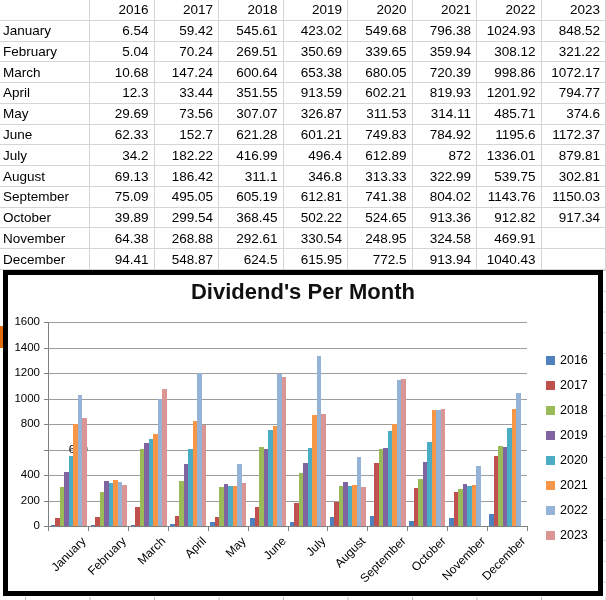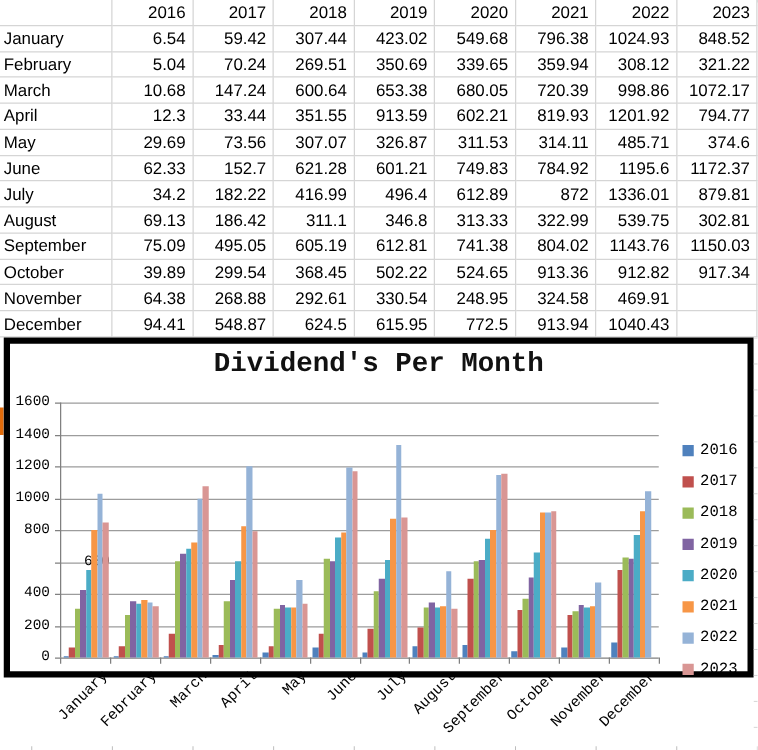--- a/index.html
+++ b/index.html
@@ -10,22 +10,22 @@
   .sheet{position:absolute;left:0;top:0;width:606px;height:270px;display:grid;
          grid-template-columns:90px repeat(8,1fr);grid-auto-rows:20.77px;background:#fff;}
   .cell{box-sizing:border-box;border-right:1px solid #d5d5d5;border-bottom:1px solid #d5d5d5;
         font-size:13.5px;color:#000;display:flex;align-items:center;overflow:hidden;white-space:nowrap;}
   .cell.hdr,.cell.num{justify-content:flex-end;padding-right:5px;}
   .cell.month{justify-content:flex-start;padding-left:3px;}
   .top-edge-dark{position:absolute;left:90px;top:0;width:516px;height:2px;background:#7f7f7f;}
   .top-edge-light{position:absolute;left:0;top:0;width:90px;height:1px;background:#d5d5d5;}
 
   
-  .chart{position:absolute;left:3px;top:270px;width:600px;height:272px;box-sizing:border-box;
-         border:5px solid #000;background:#fff;font-family:Liberation Mono, monospace;}
+  .chart{position:absolute;left:3px;top:270px;width:600px;height:326px;box-sizing:border-box;
+         border:5px solid #000;background:#fff;}
   .chart-inner{position:relative;width:590px;height:317px;}
   .chart-title{position:absolute;top:4px;left:0;width:100%;text-align:center;
                font-weight:bold;font-size:22px;color:#111;}
   .gridline,.ytick,.xtick,.yaxis{position:absolute;background:#9c9c9c;}
   .ylabel{position:absolute;text-align:right;font-size:11.5px;color:#000;}
   .bars{position:absolute;display:flex;align-items:flex-end;}
   .bargroup{flex:1 1 0;display:flex;align-items:flex-end;justify-content:center;height:100%;}
   .bar{flex:none;width:4.5px;}
   .bar.empty{visibility:hidden;}
   .xlabel{position:absolute;font-size:12px;color:#000;white-space:nowrap;
@@ -54,21 +54,21 @@
       <div class="cell hdr">2017</div>
       <div class="cell hdr">2018</div>
       <div class="cell hdr">2019</div>
       <div class="cell hdr">2020</div>
       <div class="cell hdr">2021</div>
       <div class="cell hdr">2022</div>
       <div class="cell hdr">2023</div>
       <div class="cell month">January</div>
       <div class="cell num">6.54</div>
       <div class="cell num">59.42</div>
-      <div class="cell num">307.44</div>
+      <div class="cell num">545.61</div>
       <div class="cell num">423.02</div>
       <div class="cell num">549.68</div>
       <div class="cell num">796.38</div>
       <div class="cell num">1024.93</div>
       <div class="cell num">848.52</div>
       <div class="cell month">February</div>
       <div class="cell num">5.04</div>
       <div class="cell num">70.24</div>
       <div class="cell num">269.51</div>
       <div class="cell num">350.69</div>

